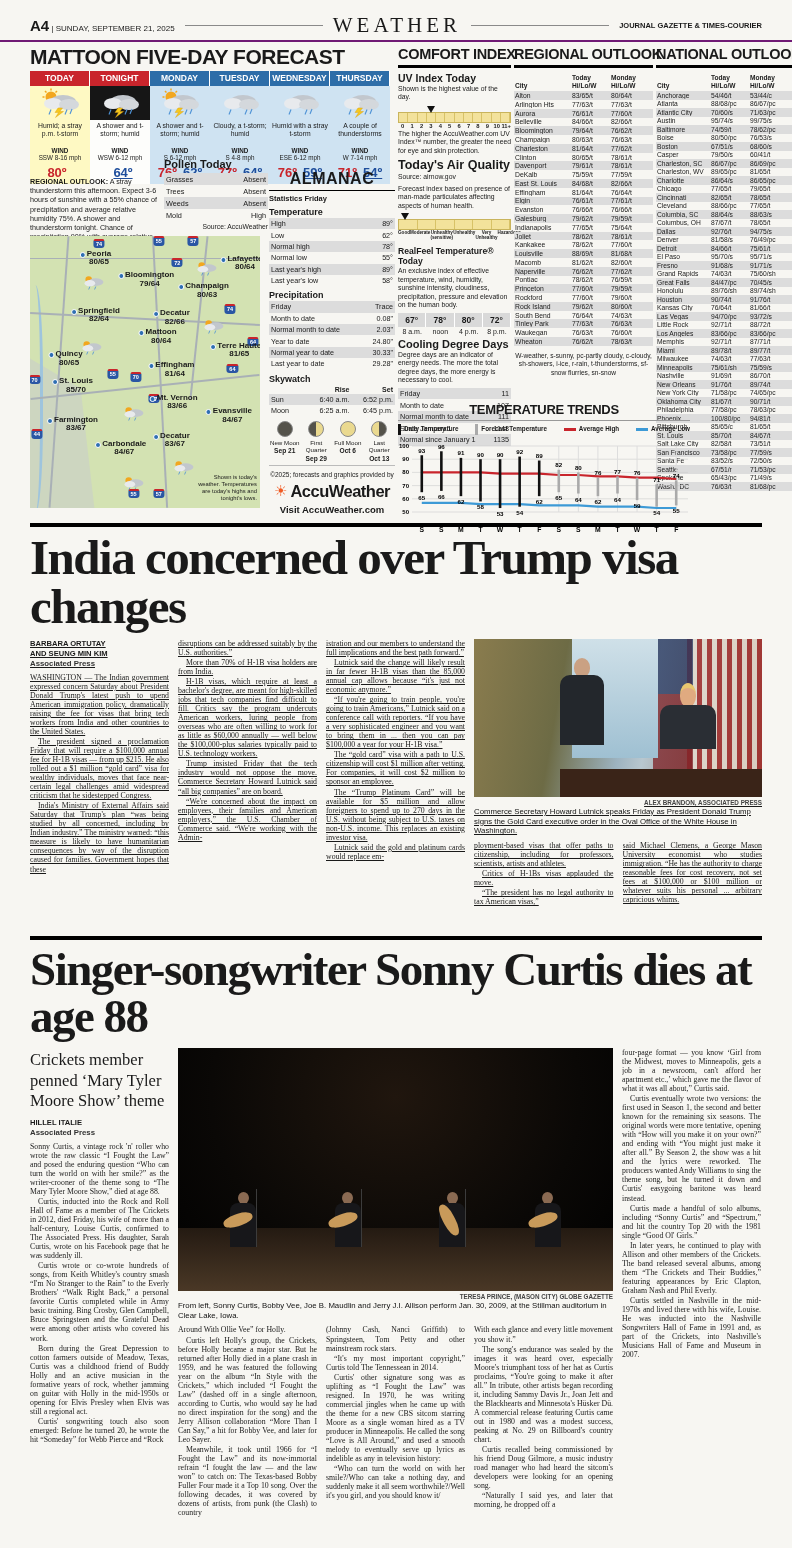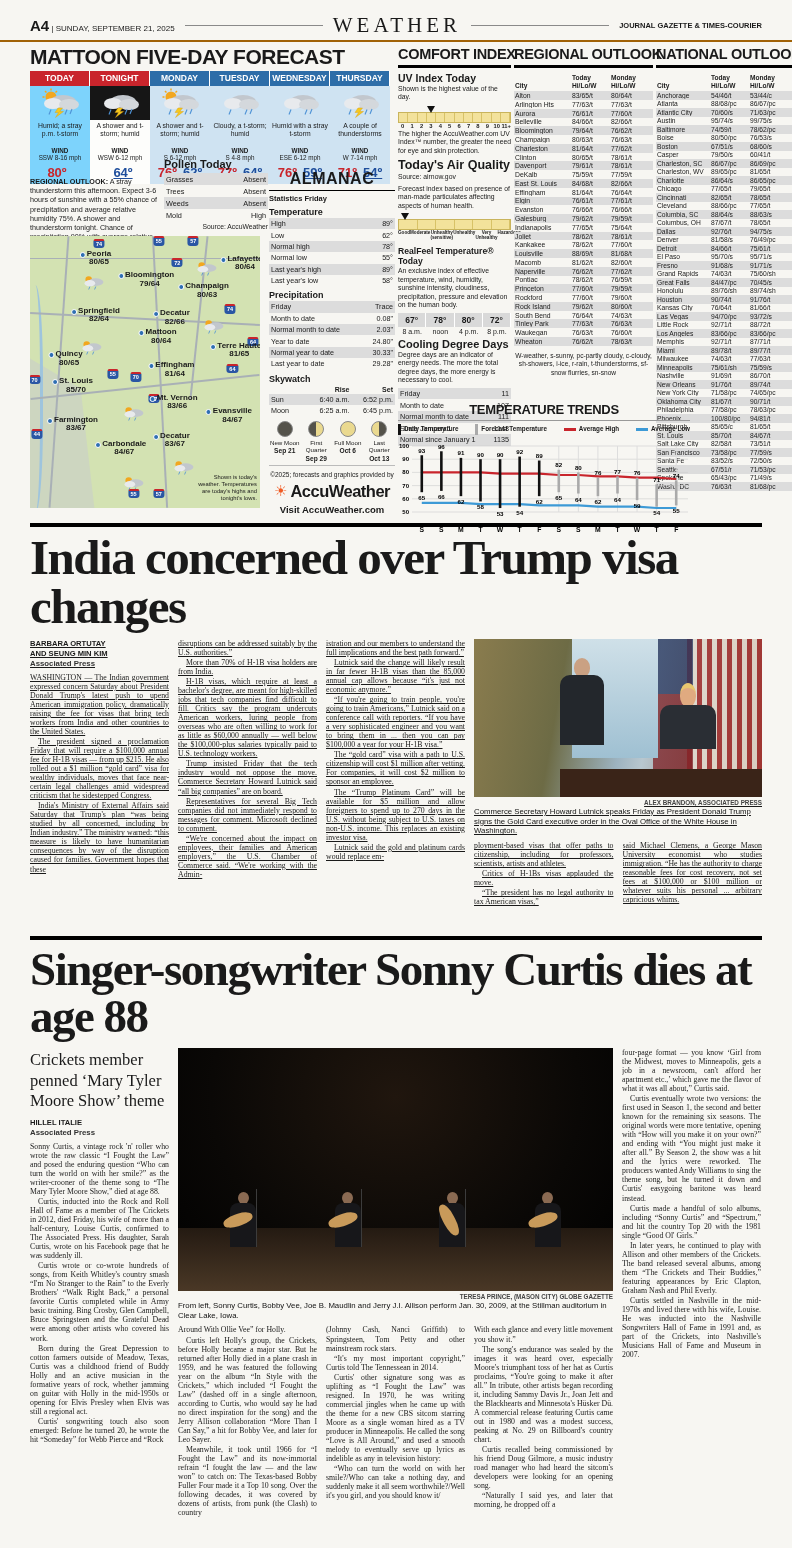--- a/index.html
+++ b/index.html
@@ -5,28 +5,28 @@
   html,body{margin:0;padding:0;background:#f7f6f2;width:792px;height:1548px;overflow:hidden;
     font-family:"Liberation Sans",sans-serif;color:#1a1a1a;-webkit-font-smoothing:antialiased;}
   
   #pageheader{display:flex;align-items:center;padding:14px 30px 4px 30px;height:40px;box-sizing:border-box;}
   .ph-left{font-size:8px;white-space:nowrap;}
   .ph-left b{font-size:15px;}
   .ph-rule{flex:1;border-top:1px solid #8a8a8a;margin:0 10px;}
   .ph-center{font-family:"Liberation Serif",serif;font-size:21px;letter-spacing:4px;font-weight:normal;}
   .ph-right{font-size:7.5px;font-weight:bold;white-space:nowrap;}
   
-  #weather{position:relative;height:478px;border-top:2px solid #a16207;margin:0;}
+  #weather{position:relative;height:478px;border-top:2px solid #701a75;margin:0;}
   .fd-title{position:absolute;left:30px;top:3px;font-size:21px;font-weight:bold;letter-spacing:-0.5px;}
   .fd-strip{position:absolute;left:30px;top:29px;width:360px;display:flex;}
   .fd-day{width:60px;box-sizing:border-box;}
   .fd-label{height:15px;line-height:15px;text-align:center;color:#fff;font-weight:bold;font-size:8.5px;background:#2d6da8;border-right:1px solid #fff;}
   .fd-day[data-hdr="red"] .fd-label{background:#c9252c;}
   .fd-body{background:#cfe3f2;}
-  .fd-day[data-variant="today"] .fd-body{background:#7dd3fc;}
+  .fd-day[data-variant="today"] .fd-body{background:#fef9c3;}
   .fd-day[data-variant="night"] .fd-body{background:#fdfdfb;}
   .fd-iconbox{height:34px;display:flex;align-items:center;justify-content:center;}
   .fd-day[data-variant="night"] .fd-iconbox{background:#161616;}
   .wicon{width:44px;height:30px;}
   .fd-day[data-icon="cloud-storm"] .sun,.fd-day[data-icon="night-storm"] .sun,.fd-day[data-icon="storm"] .sun{display:none;}
   .fd-day[data-icon="cloud-storm"] .bolt{display:none;}
   .fd-desc{font-size:6.8px;line-height:1.2;text-align:center;height:25px;padding:2px 2px 0 2px;}
   .fd-windlbl{font-size:6.3px;font-weight:bold;text-align:center;}
   .fd-wind{font-size:6.3px;text-align:center;}
   .fd-temps{text-align:center;padding:2px 0 3px 0;}
@@ -1511,21 +1511,20 @@
       </div>
       <p class="ap">WASHINGTON — The Indian government expressed concern Saturday about President Donald Trump's latest push to upend American immigration policy, dramatically raising the fee for visas that bring tech workers from India and other countries to the United States.</p>
         <p class="ap">The president signed a proclamation Friday that will require a $100,000 annual fee for H-1B visas — from up $215. He also rolled out a $1 million “gold card” visa for wealthy individuals, moves that face near-certain legal challenges amid widespread criticism that he sidestepped Congress.</p>
         <p class="ap">India's Ministry of External Affairs said Saturday that Trump's plan “was being studied by all concerned, including by Indian industry.” The ministry warned: “this measure is likely to have humanitarian consequences by way of the disruption caused for families. Government hopes that these</p>
     </div>
     <div class="acol">
       <p class="ap">disruptions can be addressed suitably by the U.S. authorities.”</p>
         <p class="ap">More than 70% of H-1B visa holders are from India.</p>
         <p class="ap">H-1B visas, which require at least a bachelor's degree, are meant for high-skilled jobs that tech companies find difficult to fill. Critics say the program undercuts American workers, luring people from overseas who are often willing to work for as little as $60,000 annually — well below the $100,000-plus salaries typically paid to U.S. technology workers.</p>
         <p class="ap">Trump insisted Friday that the tech industry would not oppose the move. Commerce Secretary Howard Lutnick said “all big companies” are on board.</p>
-        <p class="ap">Representatives for several Big Tech companies did not immediately respond to messages for comment. Microsoft declined to comment.</p>
         <p class="ap">“We're concerned about the impact on employees, their families and American employers,” the U.S. Chamber of Commerce said. “We're working with the Admin-</p>
     </div>
     <div class="acol">
       <p class="ap">istration and our members to understand the full implications and the best path forward.”</p>
         <p class="ap">Lutnick said the change will likely result in far fewer H-1B visas than the 85,000 annual cap allows because “it's just not economic anymore.”</p>
         <p class="ap">“If you're going to train people, you're going to train Americans,” Lutnick said on a conference call with reporters. “If you have a very sophisticated engineer and you want to bring them in ... then you can pay $100,000 a year for your H-1B visa.”</p>
         <p class="ap">The “gold card” visa with a path to U.S. citizenship will cost $1 million after vetting. For companies, it will cost $2 million to sponsor an employee.</p>
         <p class="ap">The “Trump Platinum Card” will be available for $5 million and allow foreigners to spend up to 270 days in the U.S. without being subject to U.S. taxes on non-U.S. income. This replaces an existing investor visa.</p>
         <p class="ap">Lutnick said the gold and platinum cards would replace em-</p>
     </div>

